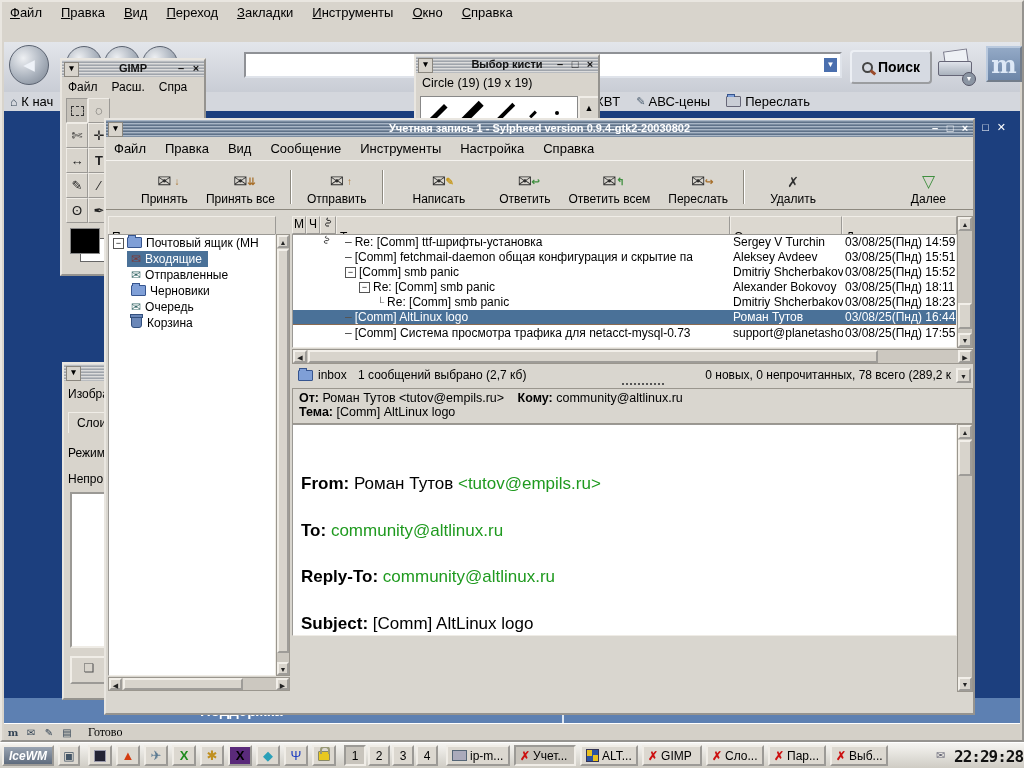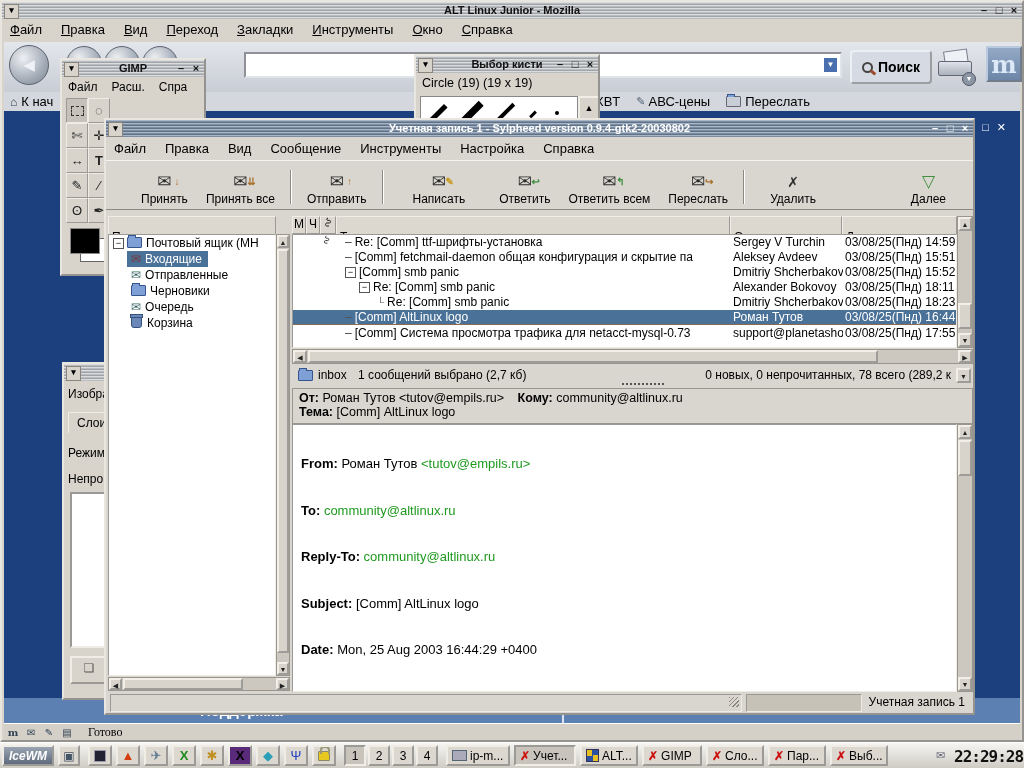--- a/index.html
+++ b/index.html
@@ -92,29 +92,20 @@
   .redx{color:#cc1111;font-weight:bold;font-size:12px}
   .lcd{font-family:"DejaVu Sans Mono",monospace;font-weight:bold;font-size:16px;letter-spacing:-1px;color:#111}
   .qicon{display:flex;align-items:center;justify-content:center;font-size:13px}
 </style>
 </head>
 <body>
 
 <div class="screen">
 
   <div class="frame" style="left:0;top:0;width:1024px;height:742px">
-    <div class="tb lite">
-      <span class="vbtn g-v"></span>
-      <span>ALT Linux Junior - Mozilla</span>
-      <span class="wbtns">
-        <span class="wb g-min"></span>
-        <span class="wb g-max"></span>
-        <span class="wb g-close"></span>
-      </span>
-    </div>
     <div class="menu mozmenu">
       <span>Файл</span>
       <span>Правка</span>
       <span>Вид</span>
       <span>Переход</span>
       <span>Закладки</span>
       <span>Инструменты</span>
       <span>Окно</span>
       <span>Справка</span>
     </div>
@@ -433,21 +424,21 @@
         <span>Роман Тутов &lt;tutov@empils.ru&gt;</span>
         <b style="margin-left:10px">Кому:</b>
         <span>community@altlinux.ru</span>
       </div>
       <div style="white-space:nowrap">
         <b>Тема:</b>
         <span>[Comm] AltLinux logo</span>
       </div>
     </div>
 
-    <div class="sunk abs" style="left:186px;top:304px;width:665px;height:268px;border-width:1px;font-size:13px;line-height:15.5px;padding:0 8px;white-space:pre">
+    <div class="sunk abs" style="left:186px;top:304px;width:665px;height:212px;border-width:1px;font-size:17px;line-height:15.5px;padding:20px 8px;white-space:pre">
       <div><b>From:</b> <span>Роман Тутов </span><span class="grn">&lt;tutov@empils.ru&gt;</span></div>
       <div><b>To:</b> <span class="grn">community@altlinux.ru</span></div>
       <div><b>Reply-To:</b> <span class="grn">community@altlinux.ru</span></div>
       <div><b>Subject:</b> <span>[Comm] AltLinux logo</span></div>
       <div><b>Date:</b> <span>Mon, 25 Aug 2003 16:44:29 +0400</span></div>
       
       
       
       
       
@@ -458,27 +449,20 @@
       
       
       
     </div>
     <div class="sb" style="left:851px;top:304px;width:16px;height:268px">
       <span class="sbtn au" style="left:0;top:0"></span>
       <span class="thumb" style="left:0;top:15px;width:14px;height:36px"></span>
       <span class="sbtn ad" style="left:0;bottom:0"></span>
     </div>
 
-    <div class="abs" style="left:0;right:0;bottom:0;height:21px">
-      <div class="abs" style="left:4px;top:2px;width:630px;height:16px;border:1px inset #efece6;background:#d9d6cf">
-        <div class="abs" style="right:2px;top:2px;width:10px;height:10px;background:repeating-linear-gradient(135deg,#8d897f 0 1px,transparent 1px 3px)"></div>
-      </div>
-      <div class="abs" style="left:640px;top:2px;width:114px;height:16px;border:1px inset #efece6;background:#c6c2b8"></div>
-      <div class="abs" style="right:8px;top:3px;font-size:12px">Учетная запись 1</div>
-    </div>
   </div>
 
   <div class="taskbar">
     <div class="tkb" style="left:2px;width:52px;justify-content:center;background:linear-gradient(#9aa4b2,#5f6c7e);color:#fff;font-weight:bold;font-style:italic">
       <span>IceWM</span>
     </div>
     <div class="tkb" style="left:58px;width:22px;justify-content:center">
       <span style="color:#456">▣</span>
     </div>
     <div class="tkb qicon" style="left:88px;width:24px">

